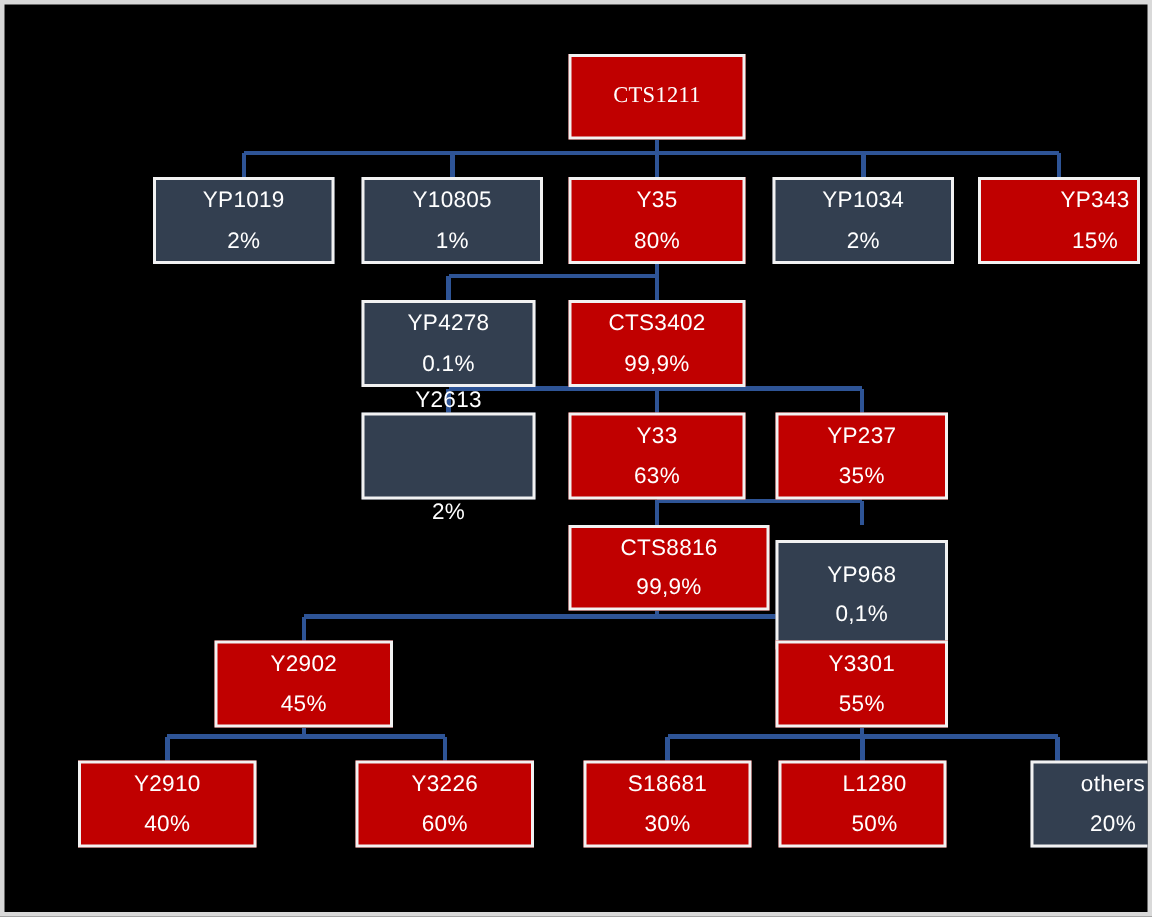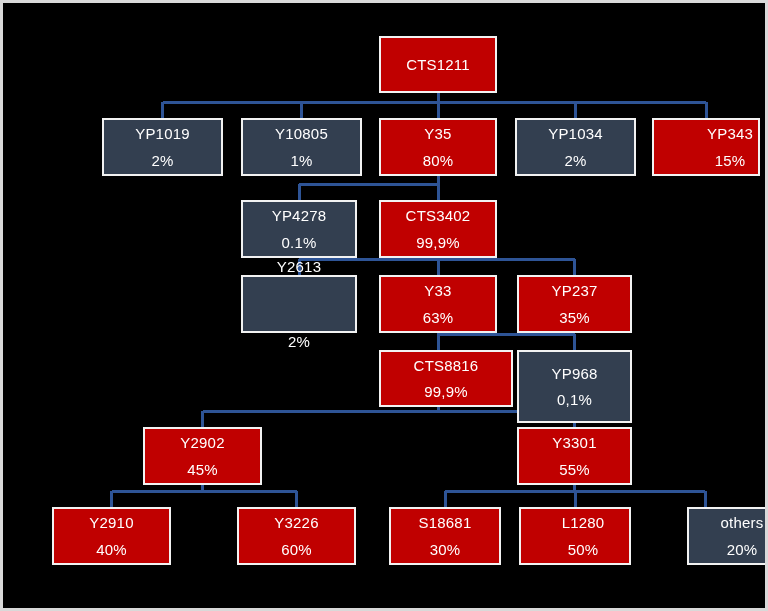--- a/index.html
+++ b/index.html
@@ -100,21 +100,21 @@
       <line x1="108.5" y1="488" x2="293.5" y2="488" stroke="#2e5496" stroke-width="3" shape-rendering="crispEdges"></line>
       <line x1="108.5" y1="488" x2="108.5" y2="504" stroke="#2e5496" stroke-width="3" shape-rendering="crispEdges"></line>
       <line x1="293.5" y1="488" x2="293.5" y2="504" stroke="#2e5496" stroke-width="3" shape-rendering="crispEdges"></line>
       <line x1="571.5" y1="482" x2="571.5" y2="488" stroke="#2e5496" stroke-width="3" shape-rendering="crispEdges"></line>
       <line x1="442" y1="488" x2="702" y2="488" stroke="#2e5496" stroke-width="3" shape-rendering="crispEdges"></line>
       <line x1="442" y1="488" x2="442" y2="504" stroke="#2e5496" stroke-width="3" shape-rendering="crispEdges"></line>
       <line x1="572" y1="488" x2="572" y2="504" stroke="#2e5496" stroke-width="3" shape-rendering="crispEdges"></line>
       <line x1="702" y1="488" x2="702" y2="504" stroke="#2e5496" stroke-width="3" shape-rendering="crispEdges"></line>
     </svg>
   <div id="node-layer">
-      <div class="node red single" style="left: 376px; top: 33px; width: 118px; height: 57px;">
+      <div class="node red single" style="left: 376px; top: 33px; width: 118px; height: 57px; font-family: Liberation Serif, serif;">
         <div class="node-label">CTS1211</div>
       </div>
       <div class="node slate" style="left: 99px; top: 115px; width: 121px; height: 58px;">
         <div class="node-label">YP1019</div>
         <div class="node-value">2%</div>
       </div>
       <div class="node slate" style="left: 238px; top: 115px; width: 121px; height: 58px; text-align: right;">
         <div class="node-label">Y10805</div>
         <div class="node-value">1%</div>
       </div>
@@ -147,21 +147,21 @@
         <div class="node-value">63%</div>
       </div>
       <div class="node red" style="left: 514px; top: 272px; width: 115px; height: 58px;">
         <div class="node-label">YP237</div>
         <div class="node-value">35%</div>
       </div>
       <div class="node red" style="left: 376px; top: 347px; width: 134px; height: 57px;">
         <div class="node-label">CTS8816</div>
         <div class="node-value">99,9%</div>
       </div>
-      <div class="node slate" style="left: 514px; top: 347px; width: 115px; height: 73px;">
+      <div class="node slate" style="left: 514px; top: 357px; width: 115px; height: 73px;">
         <div class="node-label">YP968</div>
         <div class="node-value">0,1%</div>
       </div>
       <div class="node red" style="left: 140px; top: 424px; width: 119px; height: 58px;">
         <div class="node-label">Y2902</div>
         <div class="node-value">45%</div>
       </div>
       <div class="node red" style="left: 514px; top: 424px; width: 115px; height: 58px;">
         <div class="node-label">Y3301</div>
         <div class="node-value">55%</div>

